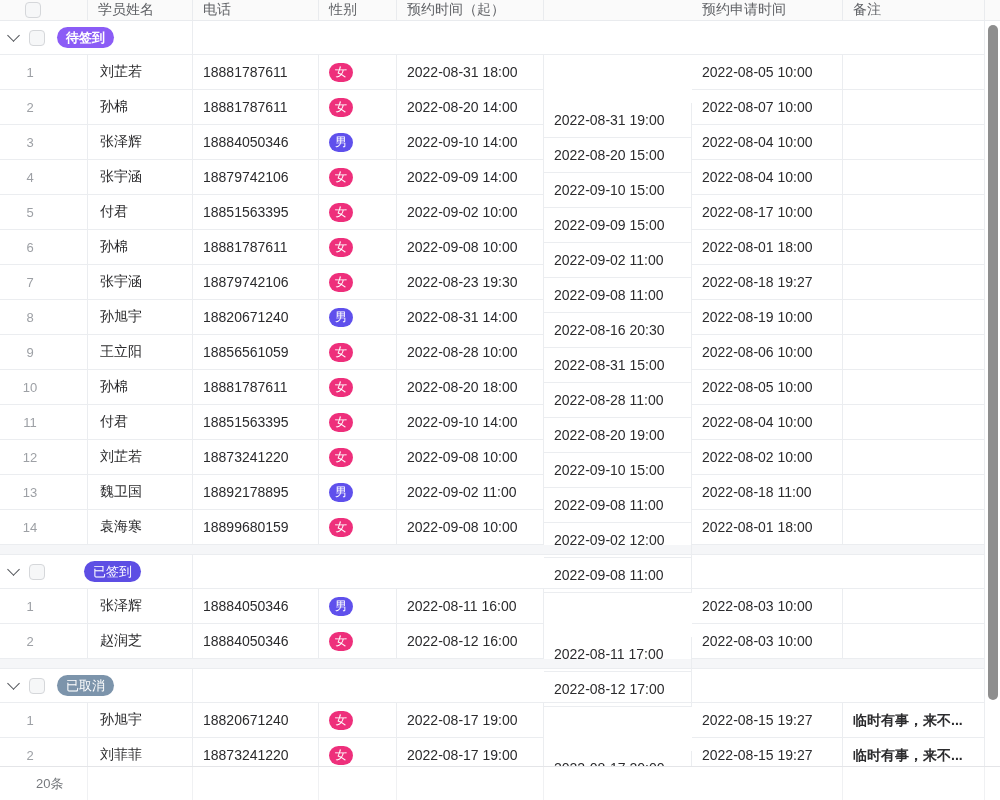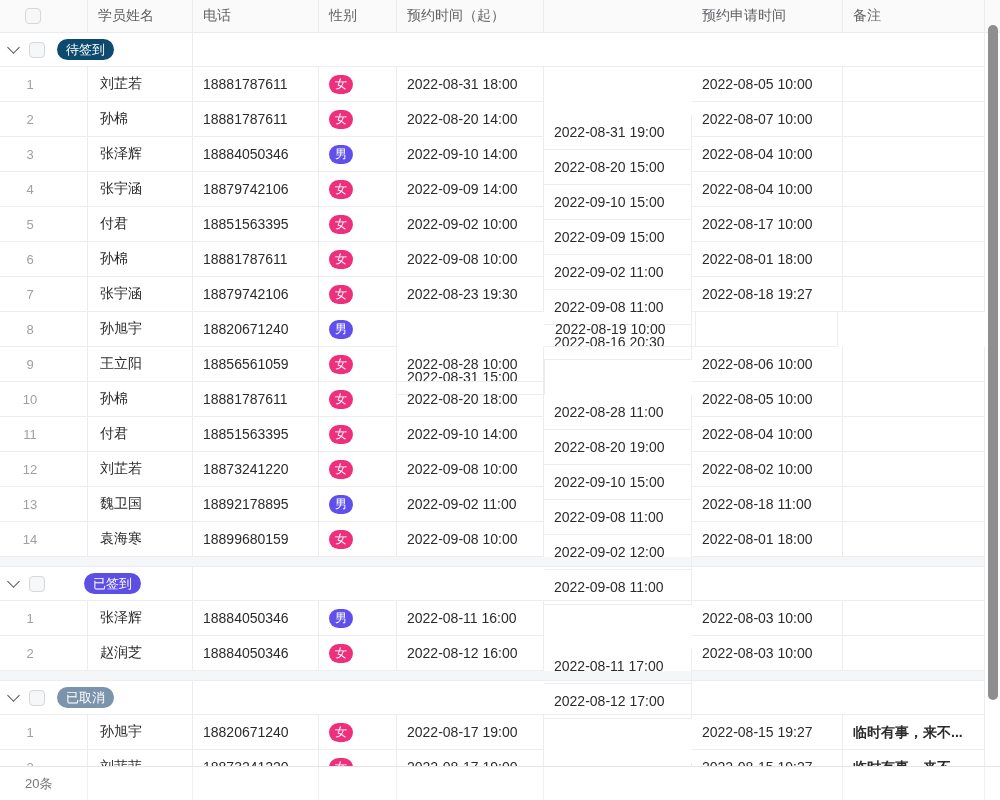--- a/index.html
+++ b/index.html
@@ -1,21 +1,21 @@
 <!DOCTYPE html>
 <html><head>
 <meta charset="utf-8">
 <style>
   html,body{margin:0;padding:0;background:#fff;}
   body{width:1000px;height:800px;font-family:"Liberation Sans",sans-serif;overflow:hidden;}
   .app{width:1000px;height:800px;display:flex;flex-direction:column;background:#fff;}
   .scroll-area{position:relative;width:1000px;height:766px;overflow:hidden;background:#fff;}
 
   
-  .hrow{display:flex;width:1000px;height:33px;background:#fafafa;border-bottom:1px solid #e9ebee;box-sizing:border-box;}
+  .hrow{display:flex;width:1000px;height:21px;background:#fafafa;border-bottom:1px solid #e9ebee;box-sizing:border-box;}
   .hcell{display:flex;align-items:center;box-sizing:border-box;border-right:1px solid #e9ebee;
          font-size:14px;color:#606266;padding:0 10px;white-space:nowrap;overflow:hidden;}
   .hcell.first{padding:0;}
   .hgutter{flex:1;border-right:none;}
 
   
   .w0{width:88px;min-width:88px;} .w1{width:105px;min-width:105px;} .w2{width:126px;min-width:126px;}
   .w3{width:78px;min-width:78px;} .w4{width:147px;min-width:147px;text-align:center;} .w5{width:148px;min-width:148px;margin-top:48px;}
   .w6{width:151px;min-width:151px;} .w7{width:142px;min-width:142px;}
 
@@ -47,21 +47,21 @@
 
   .spacer{width:985px;height:10px;background:#f5f6f8;border-right:1px solid #ebedf0;
           border-bottom:1px solid #ebedf0;box-sizing:border-box;}
 
   
   .sb-thumb{position:absolute;top:25px;right:2px;width:10px;height:675px;border-radius:5px;background:#8e8e8e;}
 
   
   .footer{display:flex;width:1000px;height:34px;background:#fff;border-top:1px solid #e4e5e8;box-sizing:border-box;}
   .fcell{box-sizing:border-box;height:100%;border-right:1px solid #f0f1f3;display:flex;align-items:center;}
-  .fcount{font-size:13px;color:#76797d;padding-left:25px;}
+  .fcount{font-size:13px;color:#76797d;padding-left:36px;}
   .fgutter{flex:1;border-right:none;}
 </style>
 </head>
 <body>
 
 <div class="app">
   <div class="scroll-area">
 
     <div class="hrow">
       <div class="hcell first w0">
@@ -75,21 +75,21 @@
       <div class="hcell w6">预约申请时间</div>
       <div class="hcell w7">备注</div>
       <div class="hcell hgutter"></div>
     </div>
 
     <div id="tbody">
         <div class="group-row">
           <div class="gcell-a">
             <span class="chev"></span>
             <span class="checkbox"></span>
-            <span class="badge-group" style="background: #0c4a6e;">待签到</span>
+            <span class="badge-group" style="background: #8b5cf6; font-weight: bold;">待签到</span>
           </div>
           <div class="gcell-b"></div>
         </div>
         <div class="row">
           <div class="cell idx w0">
             <span class="idx-num">1</span>
           </div>
           <div class="cell name w1">刘芷若</div>
           <div class="cell w2">18881787611</div>
           <div class="cell w3">
@@ -186,20 +186,21 @@
         </div>
         <div class="row">
           <div class="cell idx w0">
             <span class="idx-num">8</span>
           </div>
           <div class="cell name w1">孙旭宇</div>
           <div class="cell w2">18820671240</div>
           <div class="cell w3">
             <span class="badge-gender" style="background: rgb(95, 80, 236);">男</span>
           </div>
+          <div class="cell w4">2022-08-31 14:00</div>
           <div class="cell w5">2022-08-31 15:00</div>
           <div class="cell w6">2022-08-19 10:00</div>
           <div class="cell remark w7"></div>
         </div>
         <div class="row">
           <div class="cell idx w0">
             <span class="idx-num">9</span>
           </div>
           <div class="cell name w1">王立阳</div>
           <div class="cell w2">18856561059</div>

